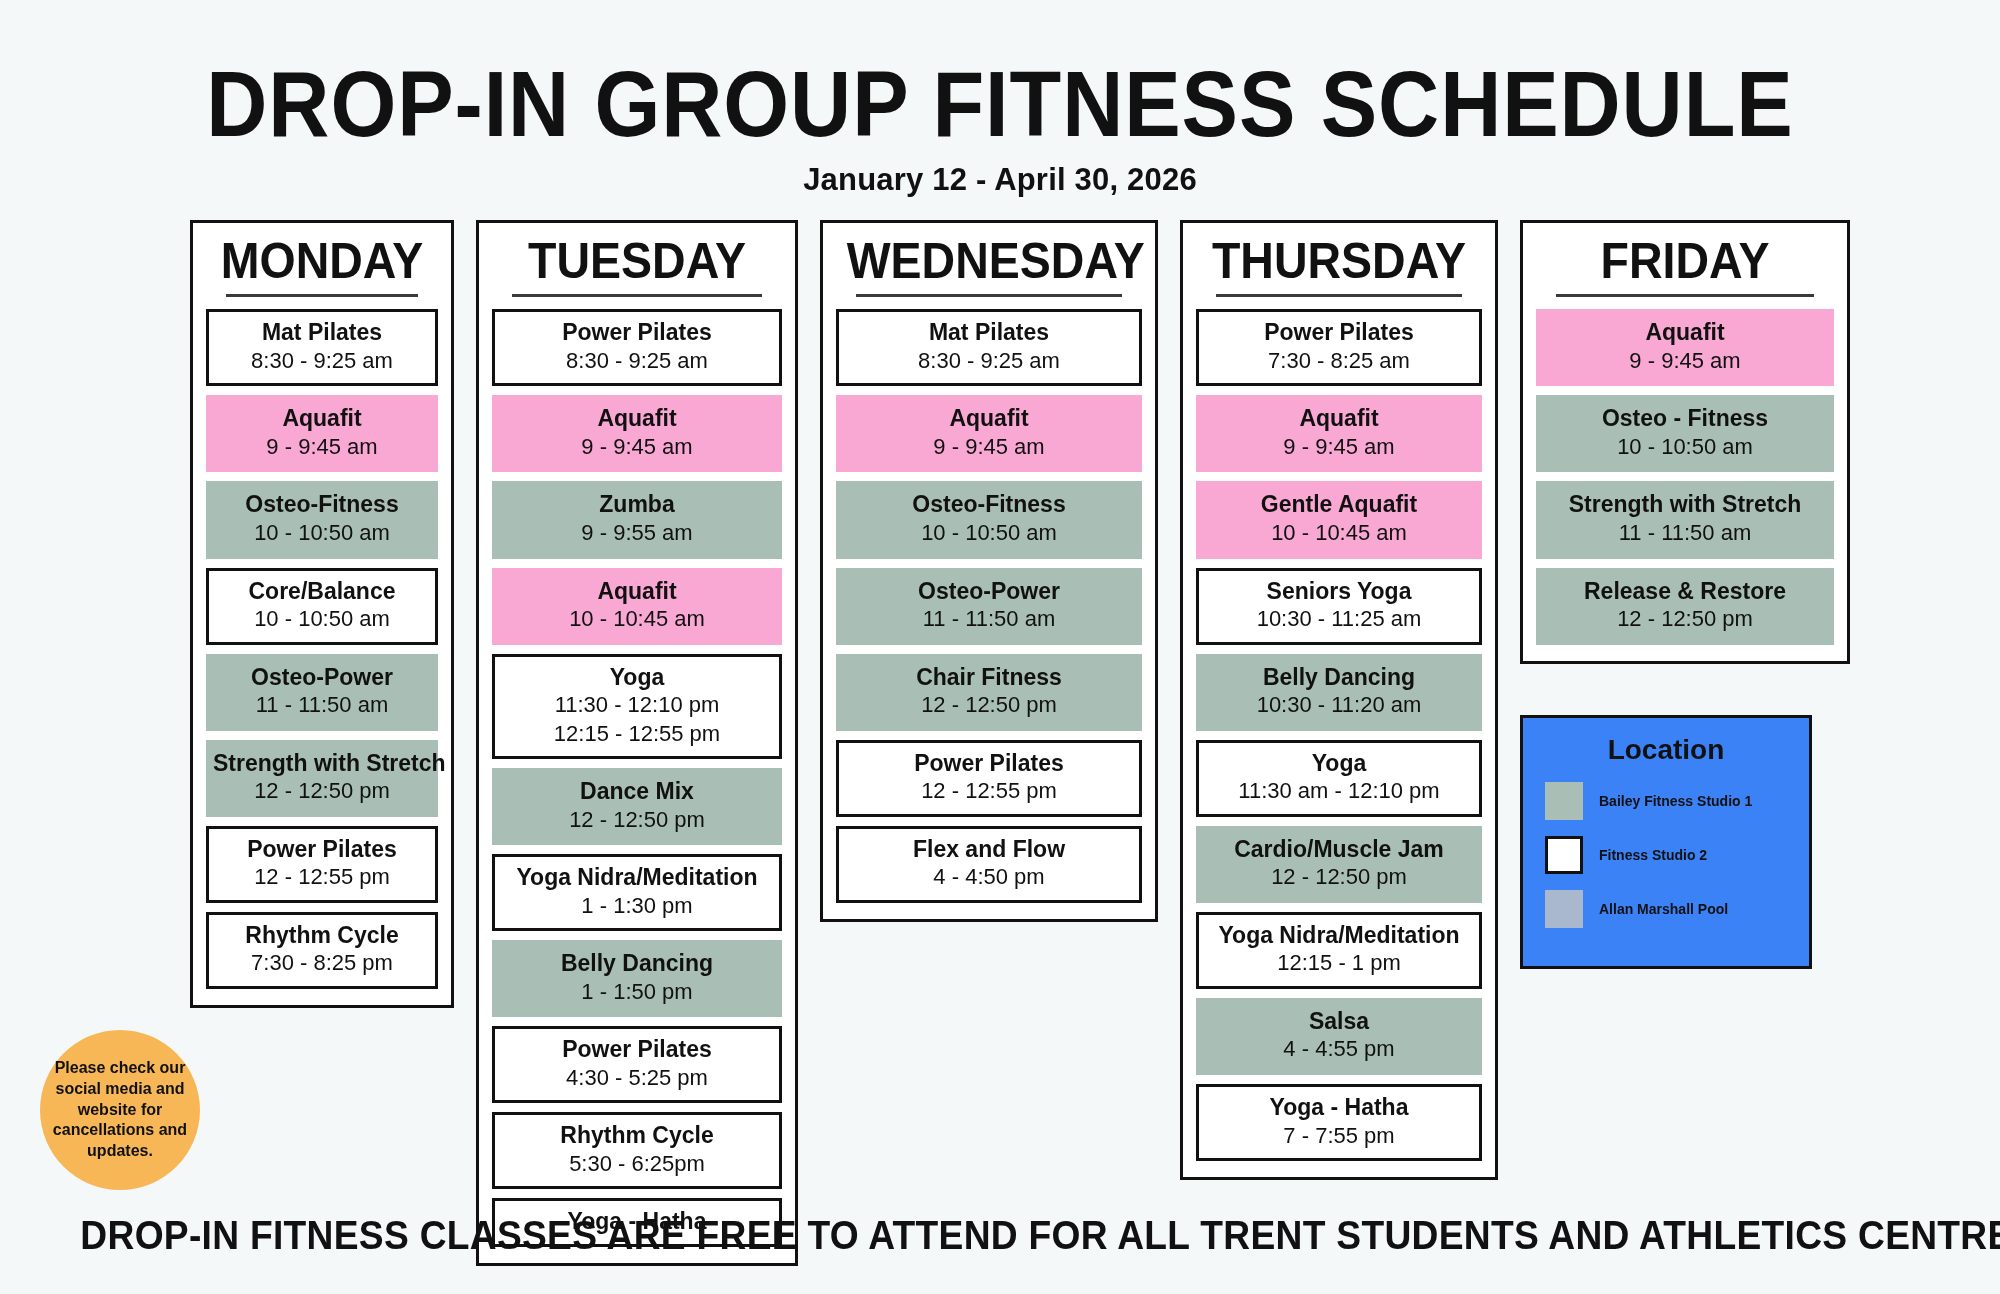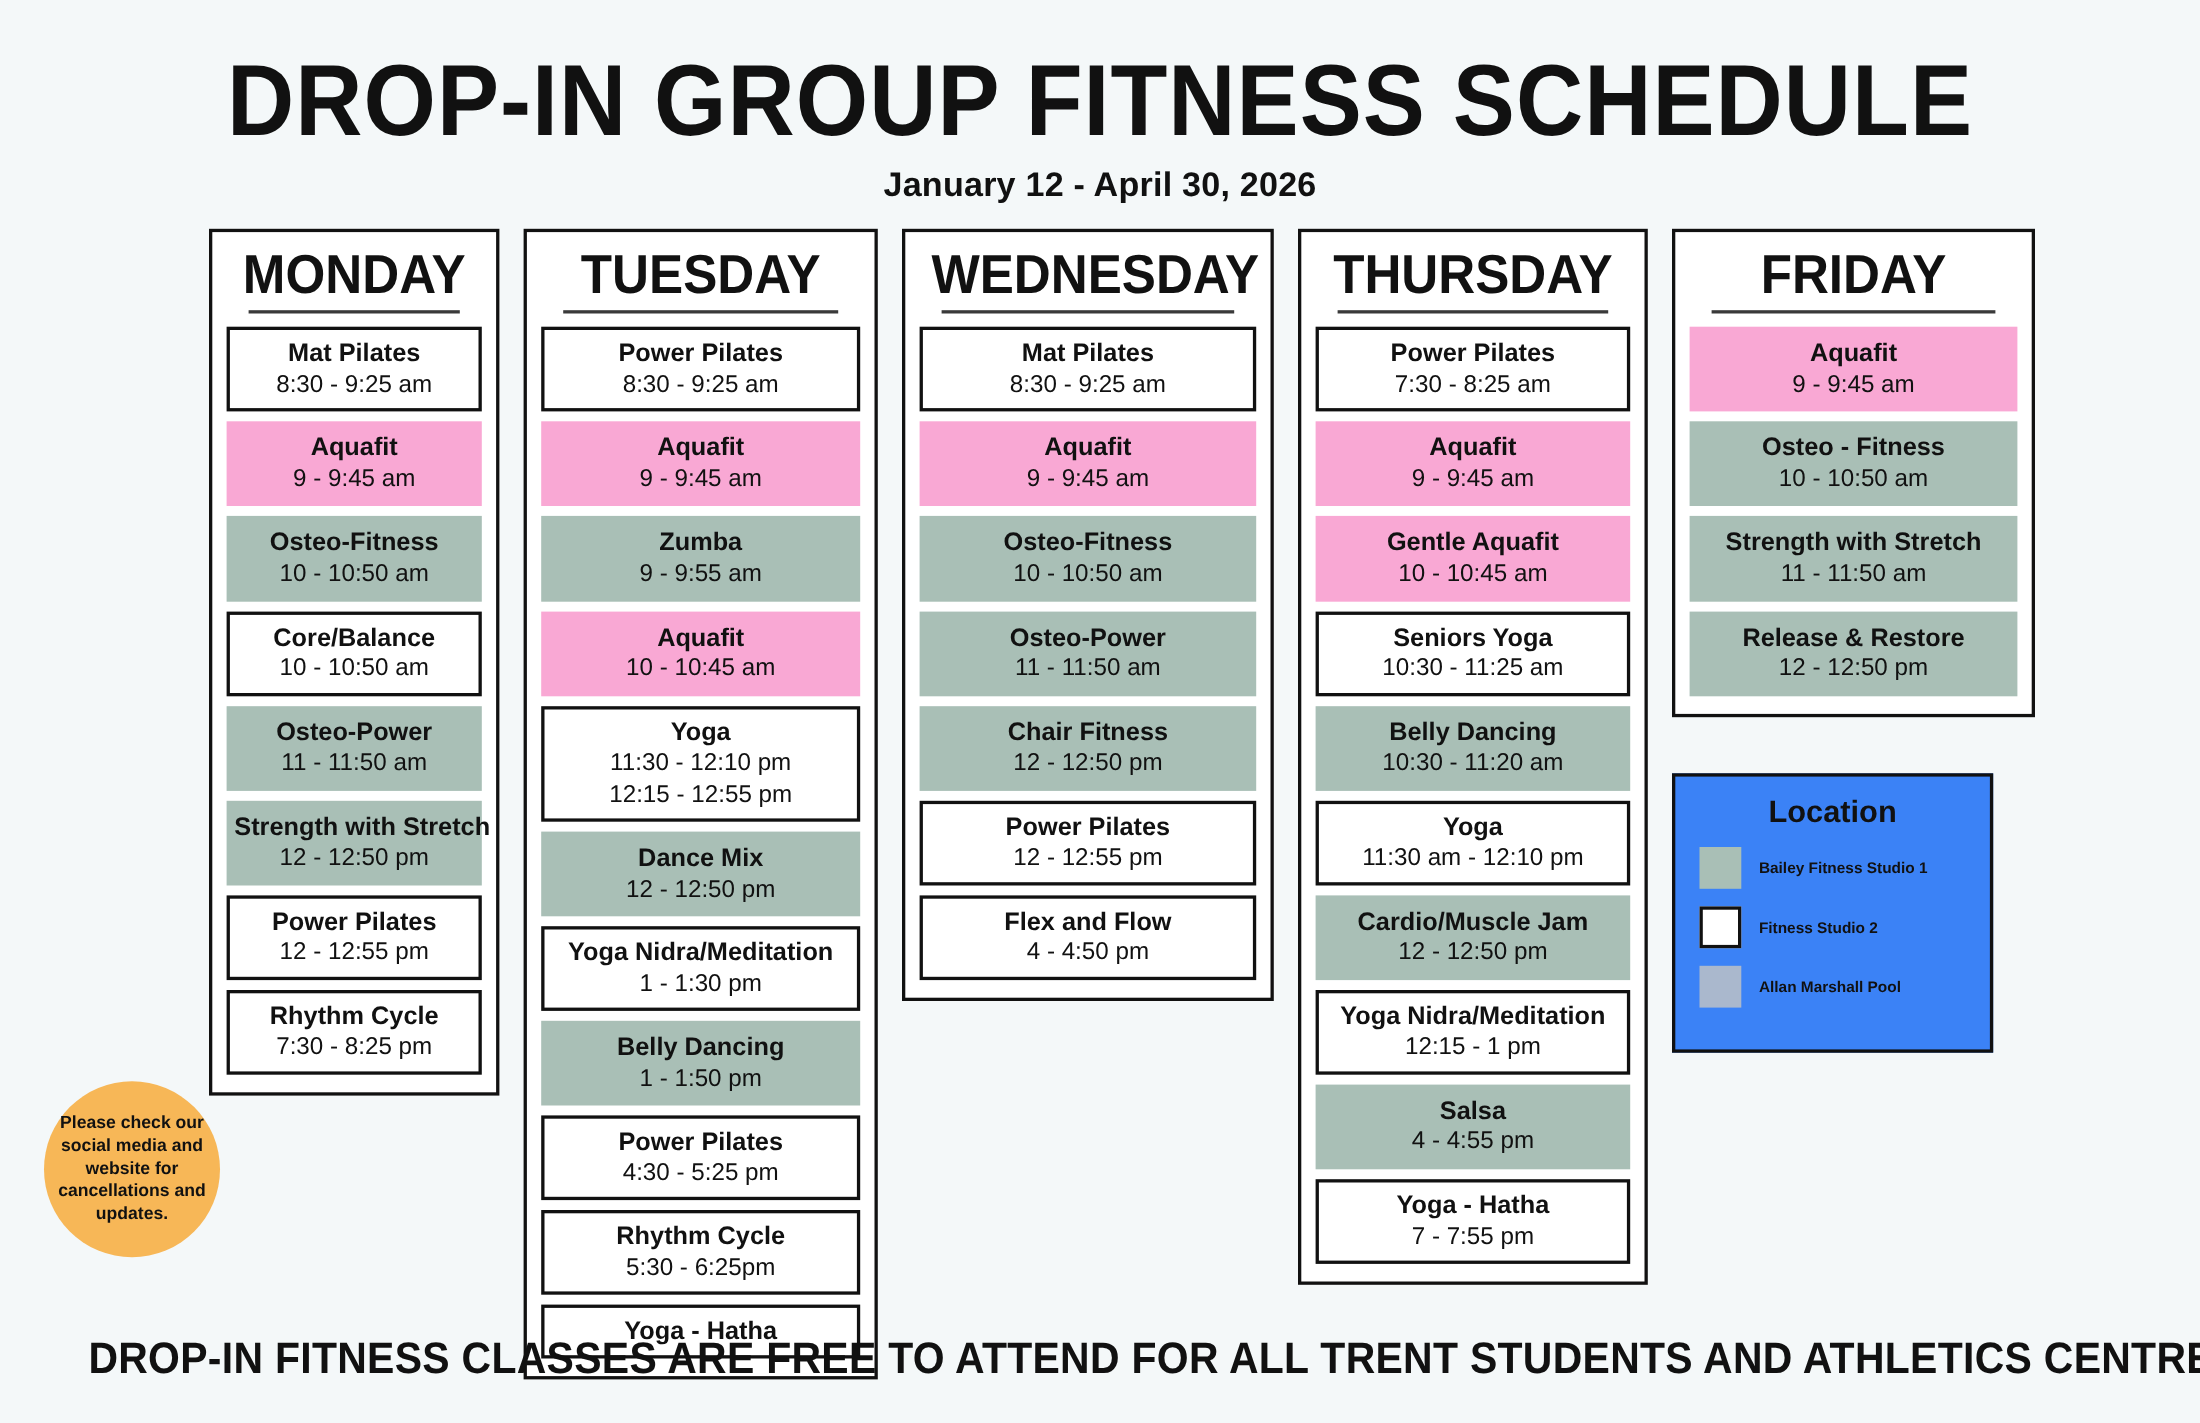--- a/index.html
+++ b/index.html
@@ -12,21 +12,21 @@
     height: 1294px;
     font-family: "Liberation Sans", sans-serif;
     color: #111;
     overflow: hidden;
     position: relative;
   }
 
   
   .header {
     text-align: center;
-    padding-top: 48px;
+    padding-top: 60px;
   }
   .main-title {
     font-family: "Liberation Sans Narrow", "Liberation Sans", sans-serif;
     font-weight: 700;
     font-size: 92px;
     letter-spacing: 1px;
     line-height: 0.96;
     margin: 0;
     transform: scaleX(0.92);
     transform-origin: center;
@@ -140,21 +140,21 @@
   }
   .sw-bailey   { background: #a9bfb6; }
   .sw-studio2  { background: #ffffff; border: 3px solid #111; }
   .sw-pool     { background: #aab8cd; }
   .legend-label { font-weight: 700; font-size: 14px; }
 
   
   .notice-bubble {
     position: absolute;
     left: 40px;
-    top: 983px;
+    top: 1030px;
     width: 160px;
     height: 160px;
     border-radius: 50%;
     background: #f7b757;
     display: flex;
     align-items: center;
     justify-content: center;
     text-align: center;
     padding: 8px;
     box-sizing: border-box;

